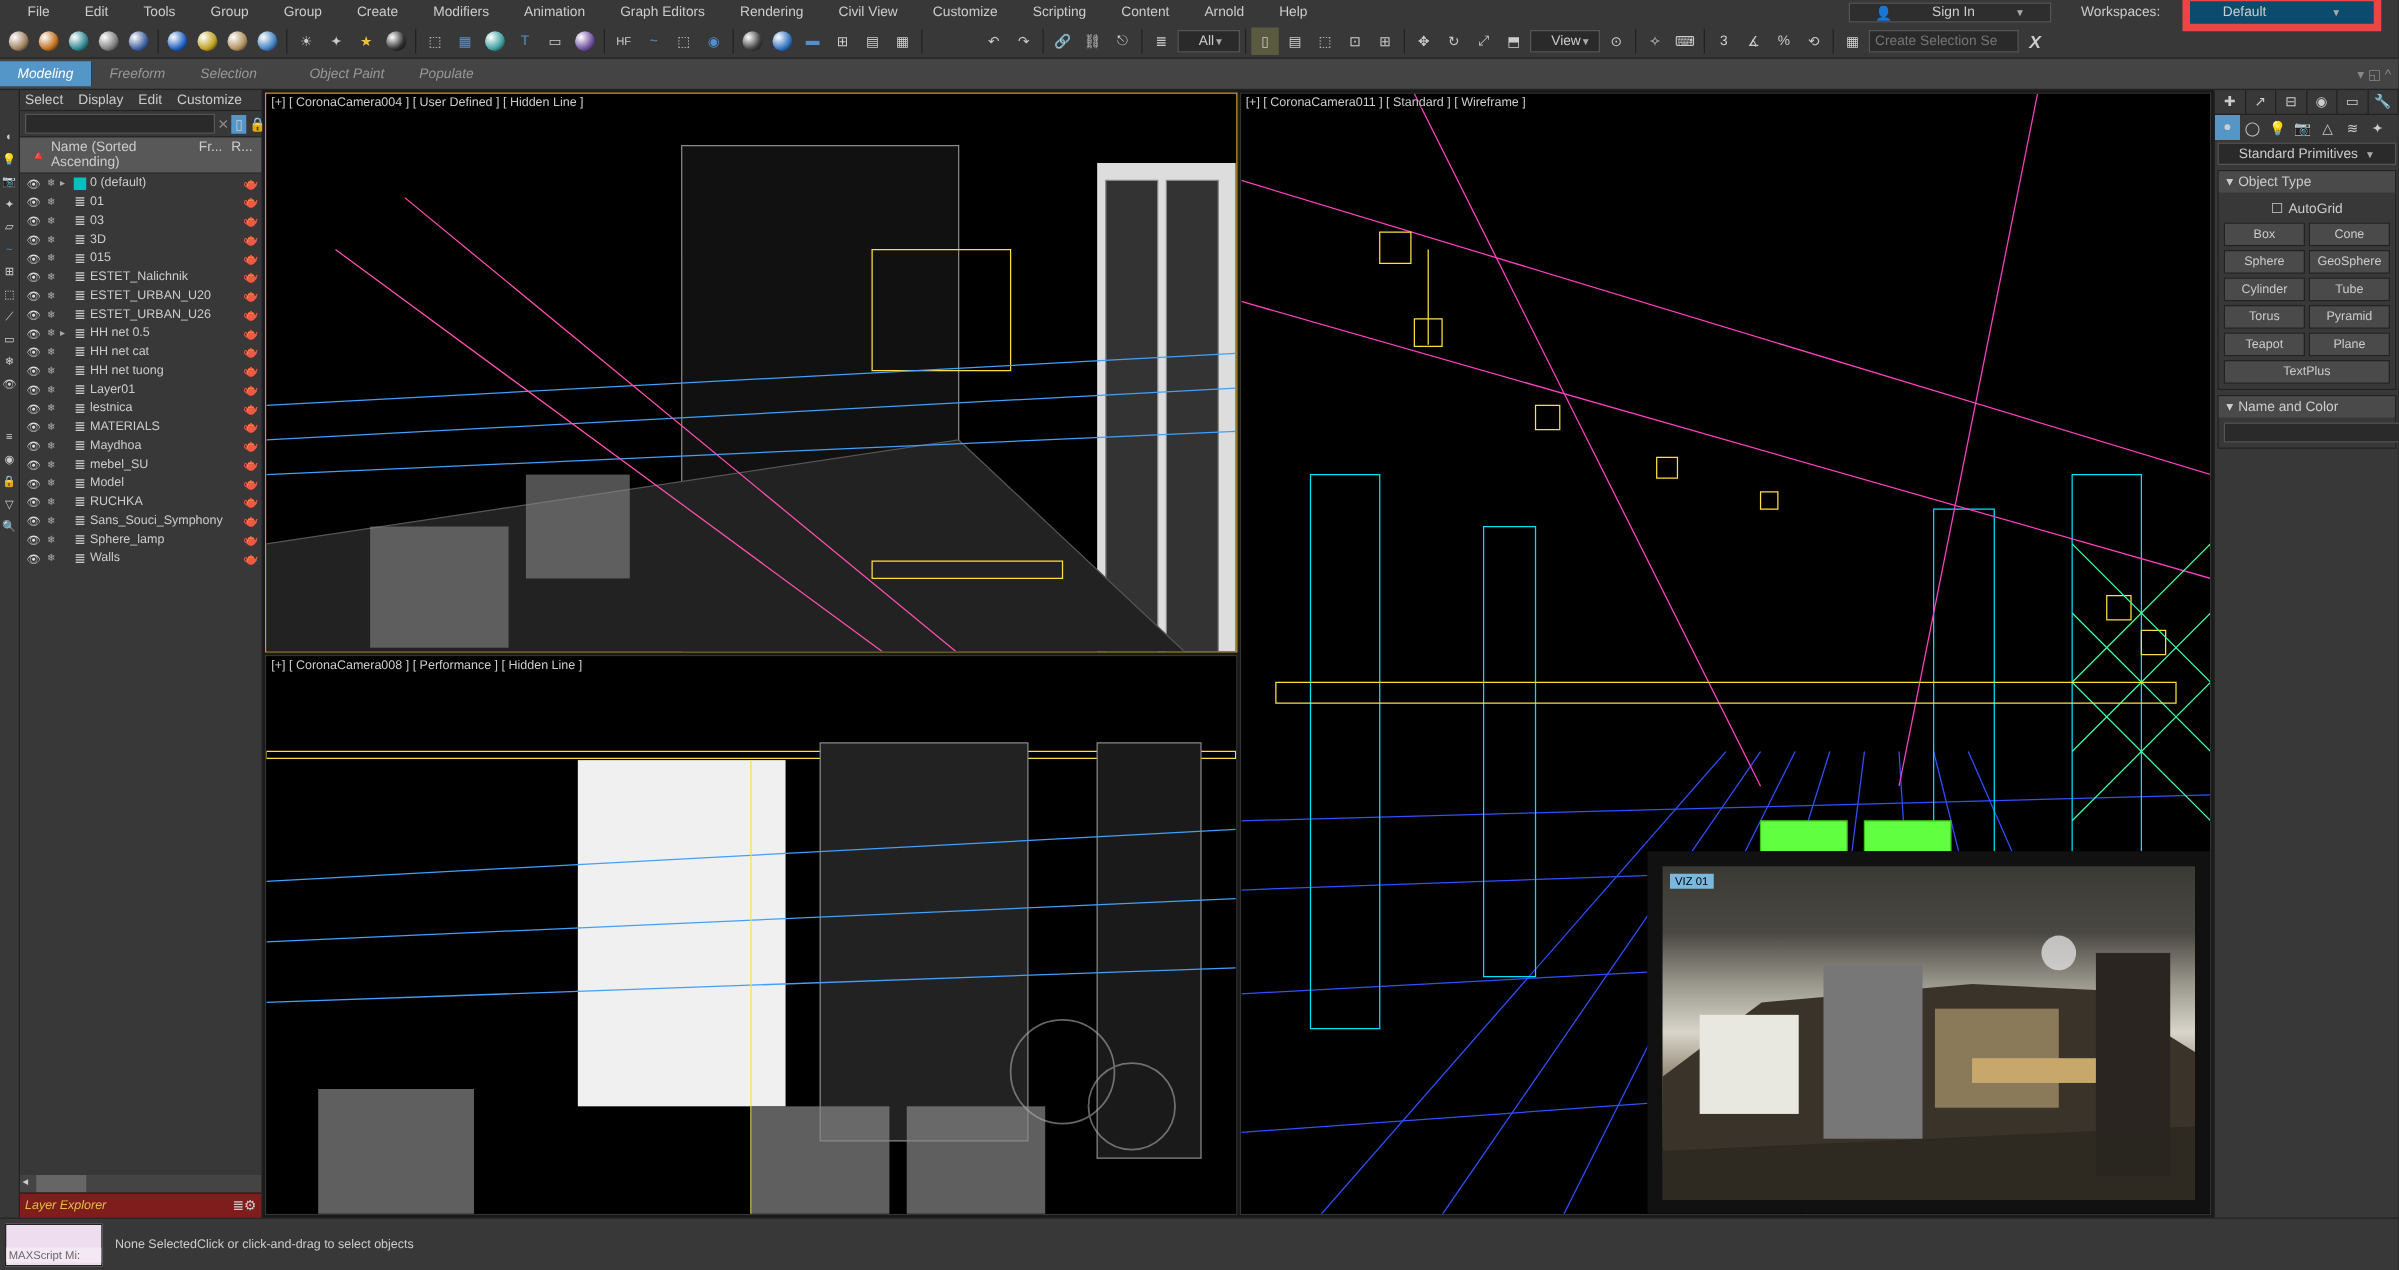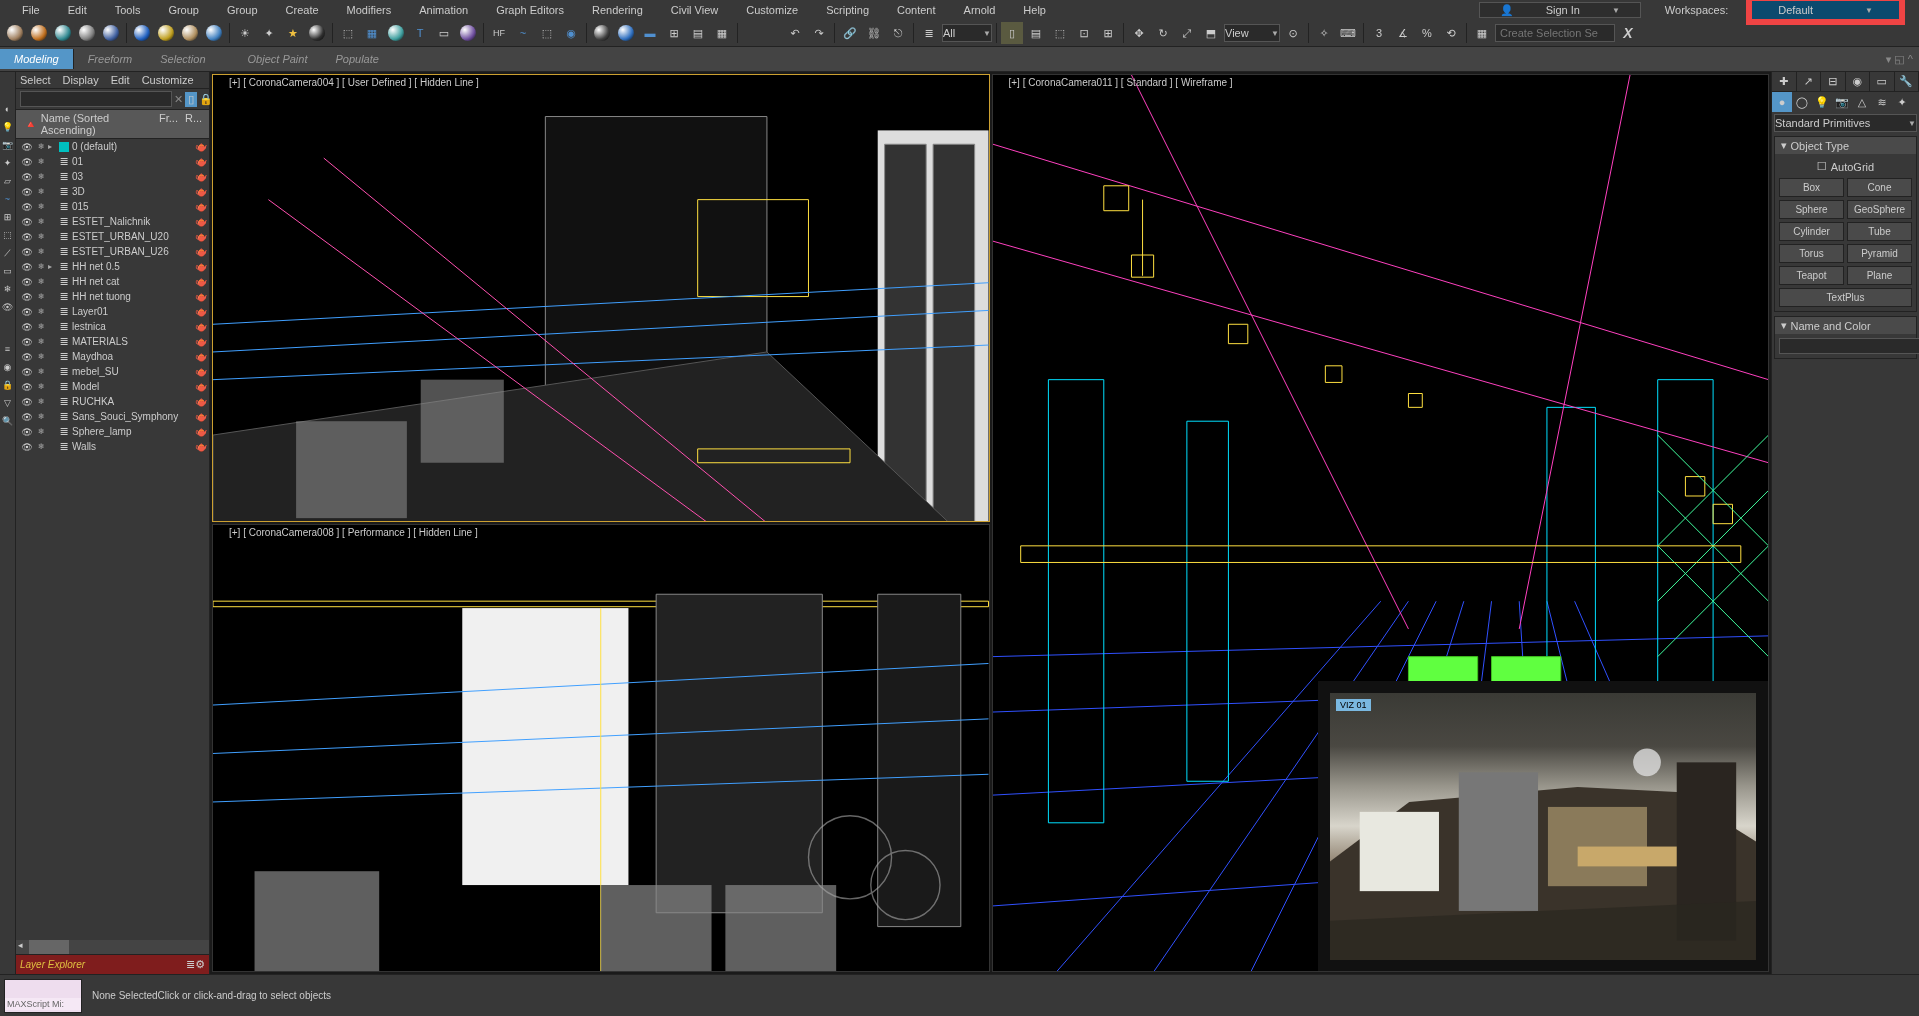--- a/index.html
+++ b/index.html
@@ -37,35 +37,35 @@
 .se-name { flex:1; padding-left:2px; font-size:10px; white-space:nowrap; overflow:hidden; text-overflow:ellipsis;}
 .se-tea { width:14px; color:#888; font-size:10px;}
 .se-scroll { height:14px; background:#444; display:flex;}
 .se-scroll .thumb { width:40px; height:100%; background:#666; margin-left:4px;}
 .se-foot { display:flex; align-items:center; padding:2px 4px; border-top:1px solid #222; background:#7f1d1d; height:20px;}
 .se-foot span { flex:1; color:#e0c040; font-style:italic; font-size:10px;}
 .viewports { flex:1; background:#1a1a1a; position:relative; padding:2px; display:grid; grid-template-columns:1fr 1fr; grid-template-rows:1fr 1fr; gap:2px;}
 .vp { background:#000; border:1px solid #333; position:relative; overflow:hidden;}
 .vp.active { border:1px solid #cca030;}
 .vp.span2 { grid-row:span 2;}
-.vp-label { position:absolute; top:2px; left:16px; color:#ccc; font-size:10px; z-index:10; text-shadow:1px 1px 0 #000;}
+.vp-label { position:absolute; top:2px; left:4px; color:#ccc; font-size:10px; z-index:10; text-shadow:1px 1px 0 #000;}
 .wire { position:absolute; inset:0; }
 .wire line, .wire rect, .wire polygon { vector-effect:non-scaling-stroke; }
 .render-overlay { position:absolute; right:0; bottom:0; width:450px; height:290px; background:#000; border:12px solid #111; z-index:50; }
 .render-img { position:absolute; inset:0; background:
  linear-gradient(180deg,#3a3a35 0%,#4a4842 20%, #98958b 35%, #d8d5cb 50%, #8b7d6a 65%, #4a4238 85%, #2a2520 100%);
 }
 .render-tag { position:absolute; top:6px; left:6px; background:#7ab8e0; color:#000; font-size:9px; padding:1px 4px; z-index:5;}
 .cmdpanel { width:148px; background:#383838; display:flex; flex-direction:column; border-left:1px solid #222;}
 .cmd-tabs { display:flex; height:20px; background:#383838; border-bottom:1px solid #222;}
 .cmd-tab { flex:1; display:flex; align-items:center; justify-content:center; border-right:1px solid #222;}
 .cmd-subtabs { display:flex; height:20px; background:#383838;}
 .cmd-sub { width:20px; height:20px; display:flex; align-items:center; justify-content:center;}
 .cmd-sub.active { background:#5496c8;}
-.cmd-drop { background:#2a2a2a; border:1px solid #555; margin:2px; padding:2px 0; display:flex; justify-content:space-between; align-items:center;}
+.cmd-drop { background:#2a2a2a; border:1px solid #555; margin:2px; padding:2px 16px; display:flex; justify-content:space-between; align-items:center;}
 .cmd-rollout { border:1px solid #222; margin:2px;}
 .cmd-rohead { background:#4a4a4a; padding:2px 6px; display:flex; align-items:center; gap:4px; font-size:10px;}
 .cmd-robody { padding:4px; display:flex; flex-direction:column; gap:3px;}
 .cmd-auto { display:flex; align-items:center; gap:4px; justify-content:center; padding:2px; color:#888;}
 .btn-grid { display:grid; grid-template-columns:1fr 1fr; gap:3px;}
 .pbtn { background:#4a4a4a; border:1px solid #222; padding:3px 2px; text-align:center; font-size:10px; }
 .pbtn.full { grid-column:span 2;}
 .status { height:42px; background:#383838; border-top:1px solid #222; display:flex; align-items:center;}
 .status-sw { width:78px; height:34px; background:#eeddee; border:1px solid #222; margin:4px;}
 .status-sw .mxs { font-size:9px; color:#666; background:#f5e8f5; padding:1px 2px; position:relative; top:18px;}

